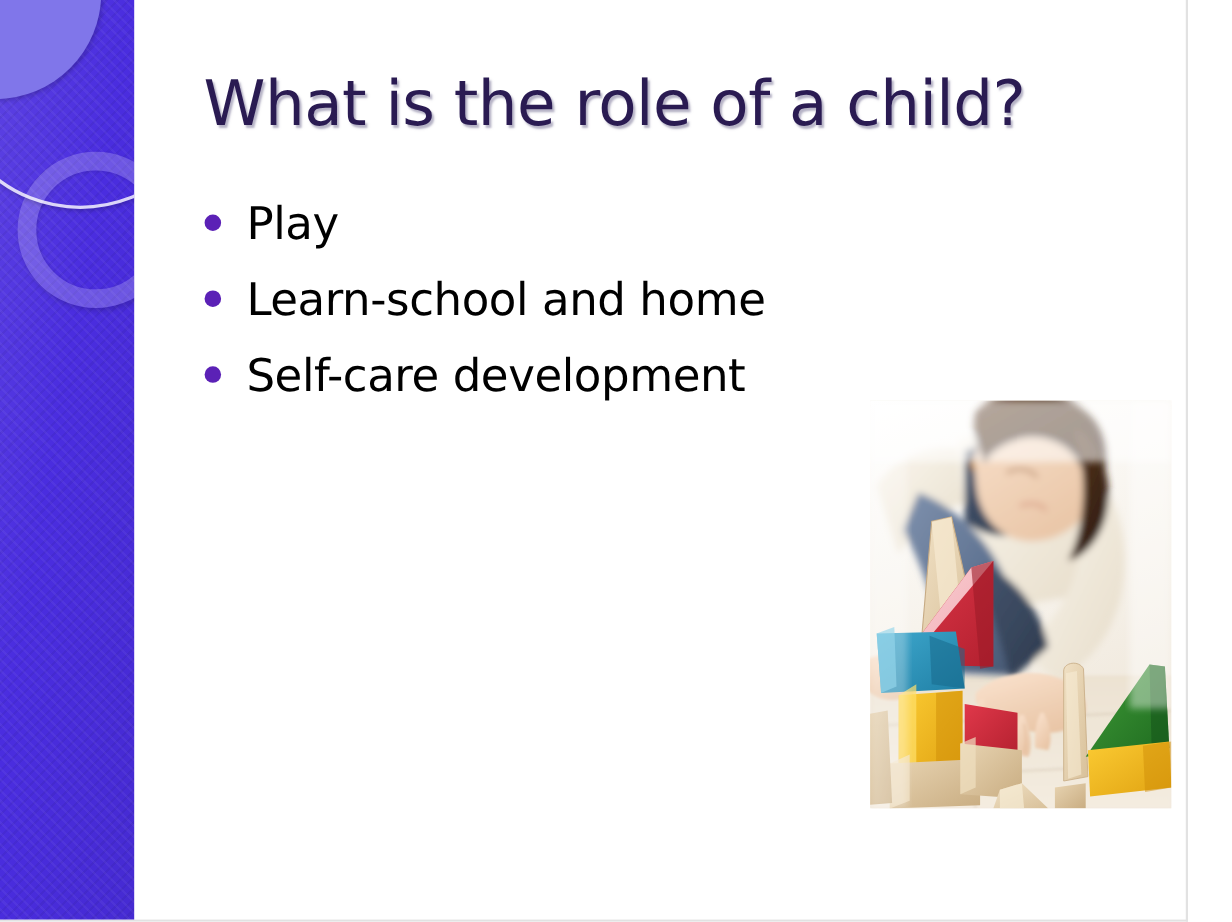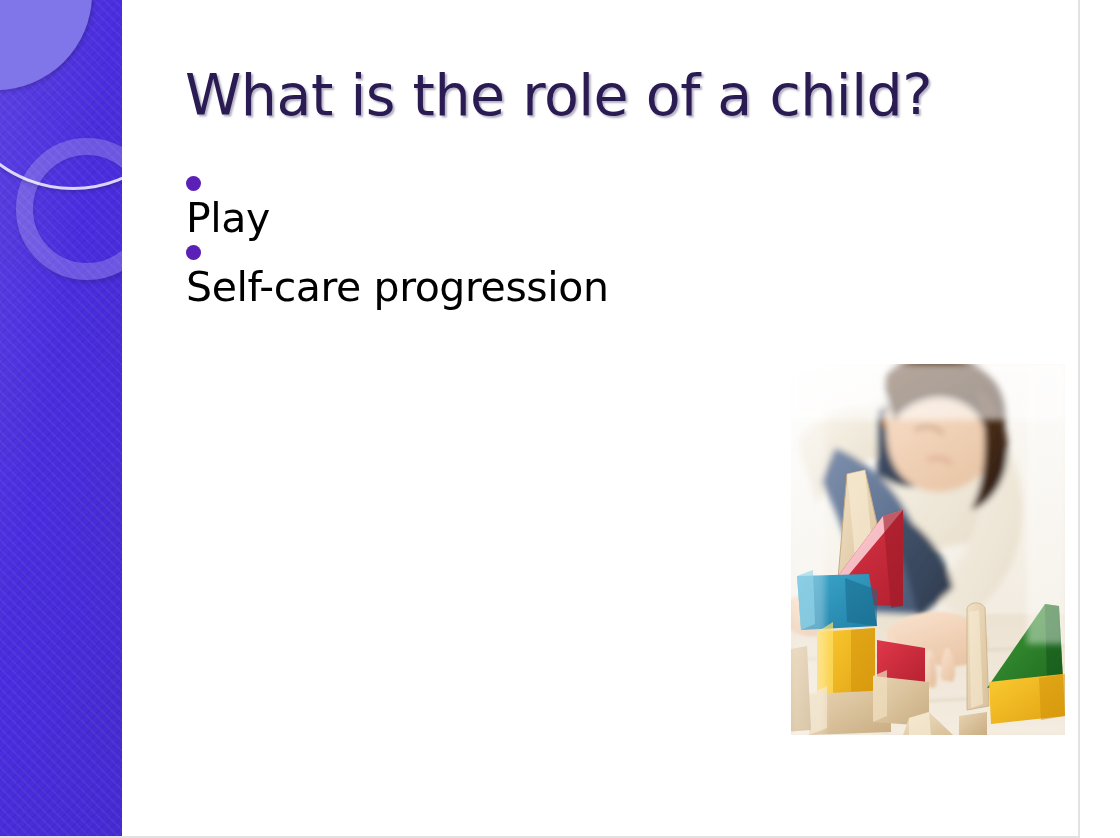--- a/index.html
+++ b/index.html
@@ -110,21 +110,20 @@
     top: 183px;
     width: 620px;
     margin: 0;
     padding: 0;
     list-style: none;
   }
   .bullet-item {
     display: flex;
     align-items: baseline;
     height: 69px;
-    flex-direction: column;
   }
   .bullet-dot {
     flex: 0 0 auto;
     width: 15px;
     height: 15px;
     border-radius: 50%;
     background: #5b21b6;
     margin-right: 23px;
     position: relative;
     top: -7px;
@@ -166,21 +165,25 @@
 
   <div class="title">What is the role of a child?</div>
 
   <ul class="bullets">
     <li class="bullet-item">
       <span class="bullet-dot"></span>
       <span class="bullet-text">Play</span>
     </li>
     <li class="bullet-item">
       <span class="bullet-dot"></span>
-      <span class="bullet-text">Self-care progression</span>
+      <span class="bullet-text">Learn-school and home</span>
+    </li>
+    <li class="bullet-item">
+      <span class="bullet-dot"></span>
+      <span class="bullet-text">Self-care development</span>
     </li>
   </ul>
 
   <div class="photo">
     <svg width="274" height="371" viewBox="0 0 274 371">
       <defs>
         <linearGradient id="bgFade" x1="0" y1="0" x2="0.3" y2="1">
           <stop offset="0%" stop-color="#ffffff"></stop>
           <stop offset="55%" stop-color="#f7f3ec"></stop>
           <stop offset="100%" stop-color="#efe7da"></stop>

